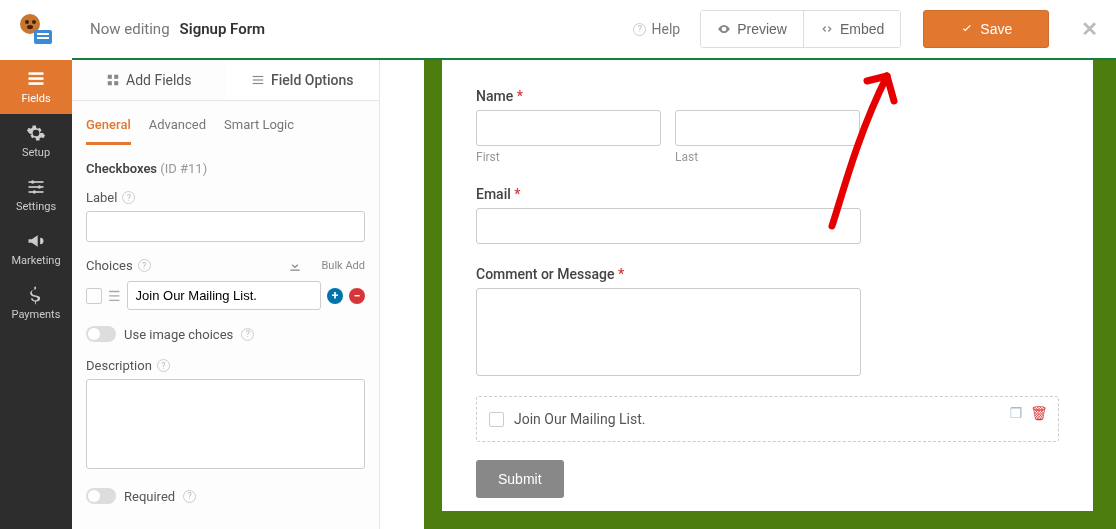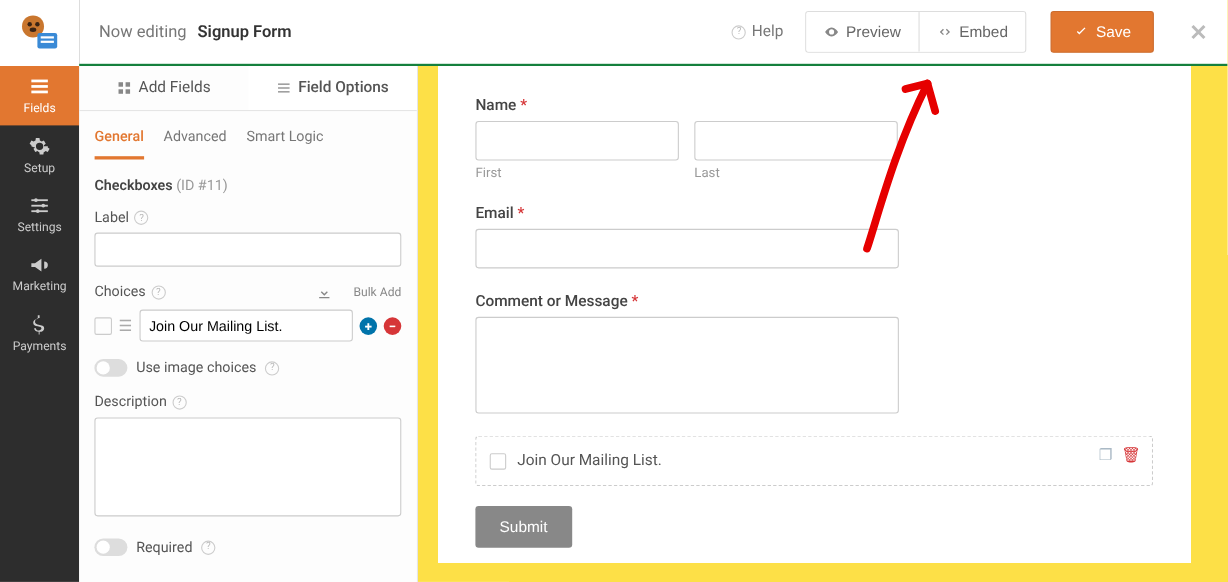--- a/index.html
+++ b/index.html
@@ -15,21 +15,21 @@
   
   .main { flex: 1; display: flex; flex-direction: column; }
   .topbar { height: 60px; border-bottom: 2px solid #15803d; display: flex; align-items: center; padding: 0 18px; gap: 10px; }
   .title-prefix { color: #777; font-size: 15px; }
   .title-name { font-weight: 600; font-size: 15px; color: #333; }
   .topbar-spacer { flex: 1; }
   .help-link { display: flex; align-items: center; gap: 5px; color: #777; font-size: 14px; margin-right: 10px; cursor: pointer; }
   .btn-group { display: flex; border: 1px solid #ddd; border-radius: 3px; overflow: hidden; }
   .btn-group button { background: #fff; border: none; padding: 10px 16px; font-size: 14px; color: #666; display: flex; align-items: center; gap: 6px; cursor: pointer; }
   .btn-group button + button { border-left: 1px solid #ddd; }
-  .btn-save { margin-left: 12px; background: #e27730; border: 1px solid #cc6c2e; color: #fff; padding: 10px 20px; border-radius: 3px; font-size: 14px; display: flex; align-items: center; gap: 6px; cursor: pointer; }
+  .btn-save { margin-left: 12px; background: #e27730; border: 1px solid #cc6c2e; color: #fff; padding: 10px 36px; border-radius: 3px; font-size: 14px; display: flex; align-items: center; gap: 6px; cursor: pointer; }
   .close-x { margin-left: 22px; color: #bbb; font-size: 20px; cursor: pointer; font-weight: bold; }
   
   .content { flex: 1; display: flex; min-height: 0; }
   
   .sidebar { width: 308px; border-right: 1px solid #e5e5e5; background: #fdfdfd; display: flex; flex-direction: column; overflow: hidden; }
   .side-tabs { display: flex; border-bottom: 1px solid #e5e5e5; }
   .side-tab { flex: 1; text-align: center; padding: 12px 0; color: #555; font-size: 14px; cursor: pointer; display: flex; align-items: center; justify-content: center; gap: 6px; }
   .side-tab.active { background: #fff; font-weight: 500; text-align: center; }
   .sub-tabs { display: flex; gap: 18px; padding: 16px 14px 0 14px; font-size: 13px; }
   .sub-tab { color: #777; padding-bottom: 10px; cursor: pointer; }
@@ -48,21 +48,21 @@
   .choice-row .bars { color: #aaa; font-size: 14px; cursor: grab; }
   .choice-row input { flex: 1; border: 1px solid #ccc; border-radius: 3px; padding: 6px 8px; font-size: 13px; }
   .circ { width: 16px; height: 16px; border-radius: 50%; display: inline-flex; align-items: center; justify-content: center; color: #fff; font-size: 12px; font-weight: bold; cursor: pointer; }
   .circ.add { background: #0073aa; }
   .circ.del { background: #d63638; }
   .toggle-row { display: flex; align-items: center; gap: 8px; font-size: 13px; color: #555; }
   .toggle { width: 30px; height: 16px; background: #ddd; border-radius: 8px; position: relative; cursor: pointer; }
   .toggle::after { content: ""; width: 12px; height: 12px; background: #fff; border-radius: 50%; position: absolute; top: 2px; left: 2px; }
   .textarea { width: 100%; height: 90px; border: 1px solid #ccc; border-radius: 3px; background: #fff; resize: none; padding: 6px; }
   
-  .canvas-wrap { flex: 1; background: #fde047; padding: 0 34px 18px 18px; overflow: hidden; position: relative; }
+  .canvas-wrap { flex: 1; background: #4d7c0f; padding: 0 23px 18px 18px; overflow: hidden; position: relative; margin-left: 44px; }
   .canvas { background: #fff; height: 100%; padding: 28px 34px 20px 34px; overflow-y: auto; position: relative; }
   .fld-label { font-size: 14px; color: #444; font-weight: 500; margin-bottom: 6px; display: block; }
   .req { color: #d63638; }
   .name-row { display: flex; gap: 14px; margin-bottom: 4px; }
   .name-row input { width: 185px; border: 1px solid #ccc; border-radius: 3px; padding: 9px; font-size: 14px; }
   .sublabel { font-size: 12px; color: #999; }
   .sublabel-row { display: flex; gap: 14px; margin-bottom: 22px; }
   .sublabel-row span { width: 185px; display: inline-block; }
   .email-input { width: 385px; border: 1px solid #ccc; border-radius: 3px; padding: 9px; font-size: 14px; margin-bottom: 22px; display: block; }
   .msg-area { width: 385px; height: 88px; border: 1px solid #ccc; border-radius: 3px; padding: 8px; margin-bottom: 20px; display: block; resize: none; }

